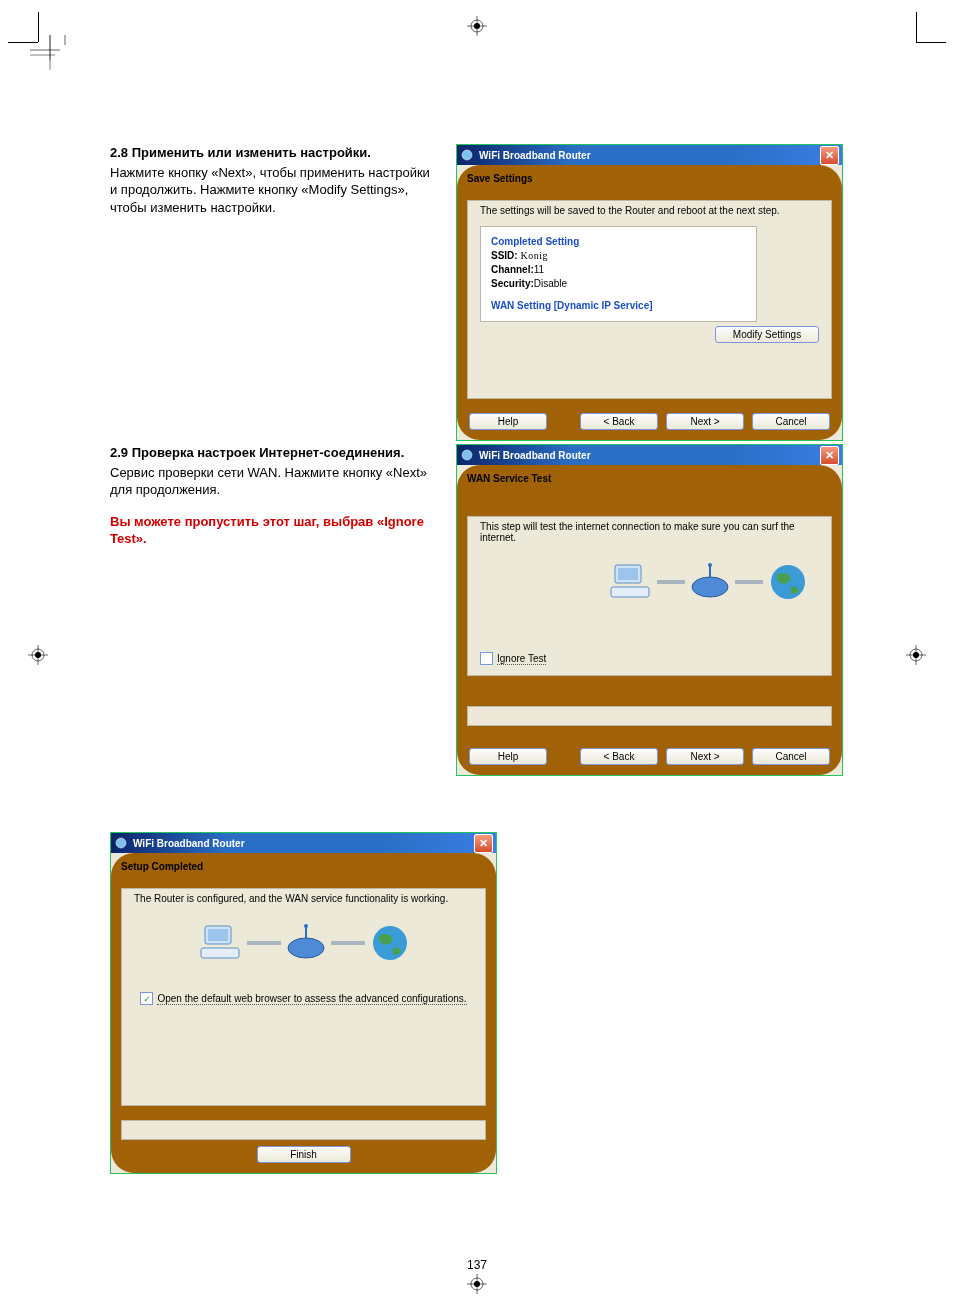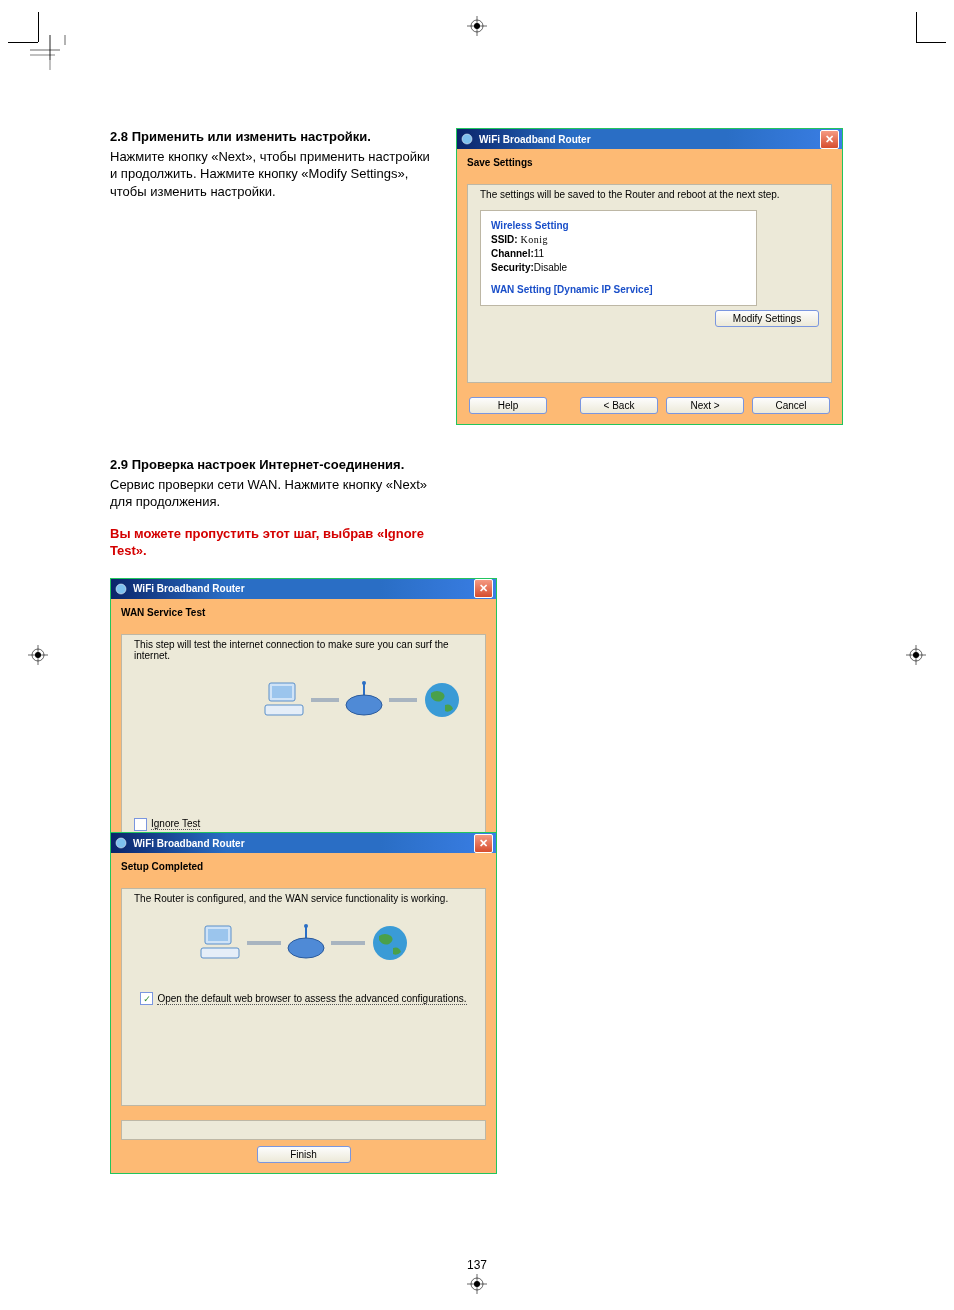--- a/index.html
+++ b/index.html
@@ -64,22 +64,23 @@
     background: linear-gradient(#f59a82,#d64d2e);
     border: 1px solid #fff;
     border-radius: 2px;
     display: flex; align-items: center; justify-content: center;
     color: #fff;
     font-weight: bold;
     font-size: 11px;
     line-height: 1;
   }
   .win-body {
-    background: #fdba74;
+    background: #a16207;
     padding: 8px 10px 6px 10px;
+    border-radius: 23px;
   }
   .section-title {
     font-weight: bold;
     font-size: 10px;
     margin-bottom: 16px;
   }
   .panel {
     border: 1px solid #bdb7a5;
     background: #ece9d8;
     padding: 4px 12px;
@@ -212,42 +213,42 @@
       <line x1="0" y1="10" x2="20" y2="10" stroke="#000" stroke-width="0.6"></line>
       <line x1="10" y1="0" x2="10" y2="20" stroke="#000" stroke-width="0.6"></line>
     </svg>
   <svg style="position:absolute;left:467px;bottom:16px" width="20" height="20">
       <circle cx="10" cy="10" r="6" fill="none" stroke="#000" stroke-width="0.6"></circle>
       <circle cx="10" cy="10" r="3" fill="#000"></circle>
       <line x1="0" y1="10" x2="20" y2="10" stroke="#000" stroke-width="0.6"></line>
       <line x1="10" y1="0" x2="10" y2="20" stroke="#000" stroke-width="0.6"></line>
     </svg>
 
-  <div class="two-col" style="left:110px;top:128px;">
+  <div class="two-col" style="left:110px;top:144px;">
     <div class="text-col">
       <p class="bold">2.8 Применить или изменить настройки.</p>
       <p>Нажмите кнопку «Next», чтобы применить настройки и продолжить. Нажмите кнопку «Modify Settings», чтобы изменить настройки.</p>
     </div>
     <div class="win" style="height:295px;display:flex;flex-direction:column;">
       <div class="titlebar">
         <span class="titlebar-icon">
           <svg width="14" height="14">
               <circle cx="7" cy="7" r="5" fill="#7ec0ee" stroke="#fff" stroke-width="0.5"></circle>
             </svg>
         </span>
         <span>WiFi Broadband Router</span>
         <span class="close-btn">✕</span>
       </div>
       <div class="win-body" style="flex:1;display:flex;flex-direction:column;">
         <div class="section-title">Save Settings</div>
         <div class="panel" style="flex:1;">
           <div class="panel-text">The settings will be saved to the Router and reboot at the next step.</div>
           <div style="display:flex;align-items:flex-start;gap:8px;">
             <div class="info-box">
-              <div class="link-blue">Wireless Setting</div>
+              <div class="link-blue">Completed Setting</div>
               <div><b>SSID:</b> <span style="font-family:Georgia,serif;letter-spacing:0.5px;">Konig</span></div>
               <div><b>Channel:</b><span>11</span></div>
               <div><b>Security:</b><span>Disable</span></div>
               <div style="height:8px;"></div>
               <div class="link-blue">WAN Setting  [Dynamic IP Service]</div>
             </div>
           </div>
           <div class="modify-row">
             <div class="xp-btn modify-btn">Modify Settings</div>
           </div>
@@ -255,38 +256,38 @@
         <div class="btn-row">
           <div class="xp-btn left">Help</div>
           <div class="xp-btn">&lt; Back</div>
           <div class="xp-btn">Next &gt;</div>
           <div class="xp-btn">Cancel</div>
         </div>
       </div>
     </div>
   </div>
 
-  <div class="two-col" style="left:110px;top:456px;flex-direction:column;">
+  <div class="two-col" style="left:110px;top:444px;">
     <div class="text-col">
       <p class="bold" style="white-space:pre-line;">2.9 Проверка настроек Интернет-соединения.</p>
       <p>Сервис проверки сети WAN. Нажмите кнопку «Next» для продолжения.</p>
       <div style="height:12px;"></div>
       <p class="red">Вы можете пропустить этот шаг, выбрав «Ignore Test».</p>
     </div>
     <div class="win" style="height:330px;display:flex;flex-direction:column;">
       <div class="titlebar">
         <span class="titlebar-icon">
           <svg width="14" height="14">
               <circle cx="7" cy="7" r="5" fill="#7ec0ee" stroke="#fff" stroke-width="0.5"></circle>
             </svg>
         </span>
         <span>WiFi Broadband Router</span>
         <span class="close-btn">✕</span>
       </div>
-      <div class="win-body" style="flex:1;display:flex;flex-direction:column;">
+      <div class="win-body" style="flex:1;display:flex;flex-direction:column;gap:16px;">
         <div class="section-title">WAN Service Test</div>
         <div class="panel" style="flex:1;position:relative;">
           <div class="panel-text">This step will test the internet connection to make sure you can surf the internet.</div>
           <div class="devices-row offset">
 
             <svg width="46" height="42">
                 <rect x="8" y="4" width="26" height="18" rx="2" fill="#cfe3f7" stroke="#5a8fc9"></rect>
                 <rect x="11" y="7" width="20" height="12" fill="#9bc5ed"></rect>
                 <rect x="4" y="26" width="38" height="10" rx="2" fill="#e5eef8" stroke="#5a8fc9"></rect>
               </svg>

